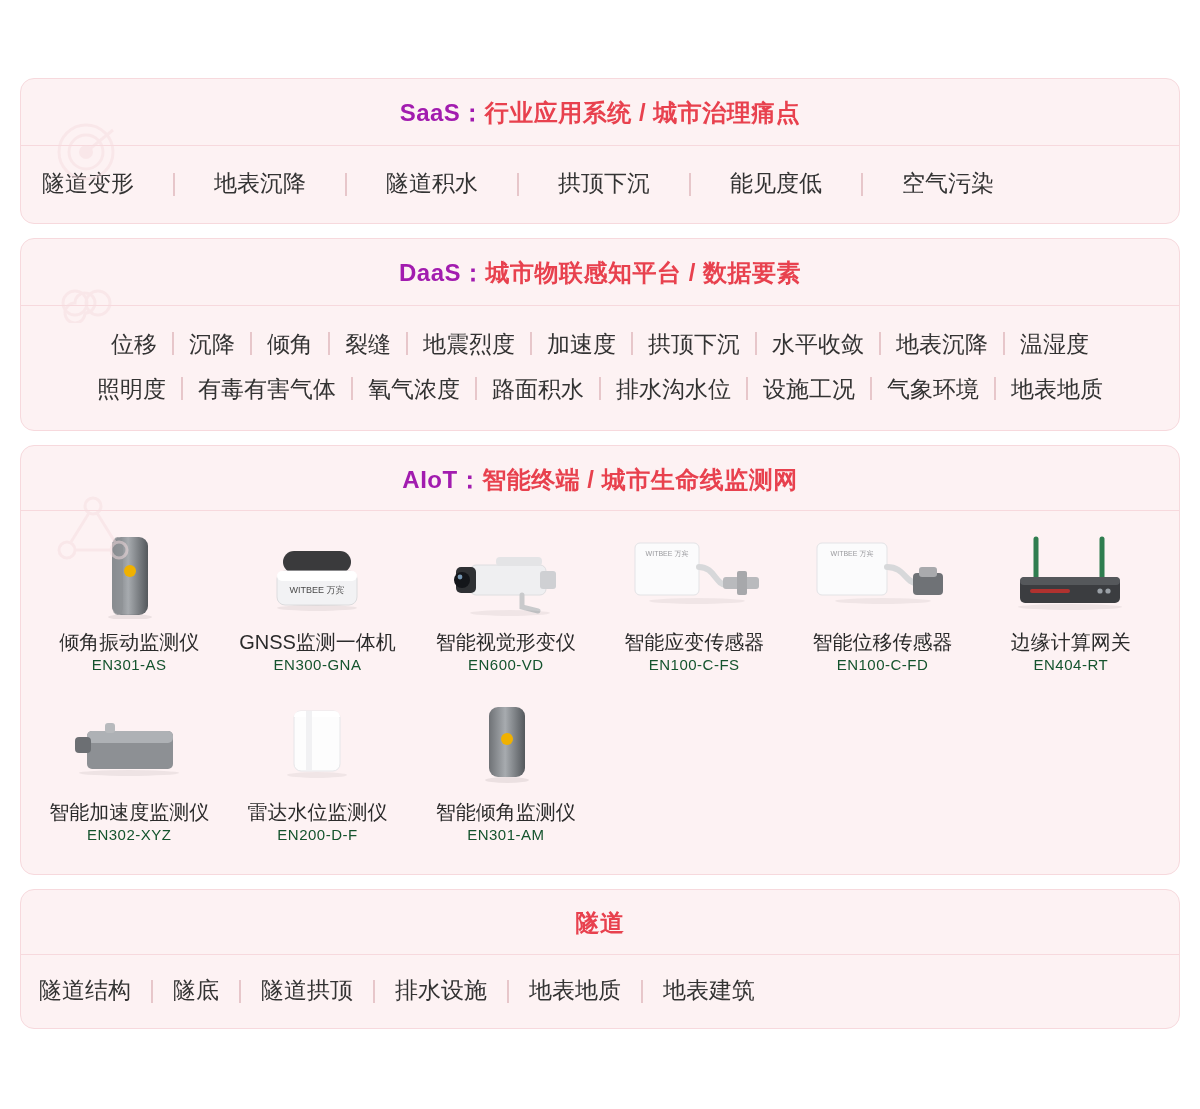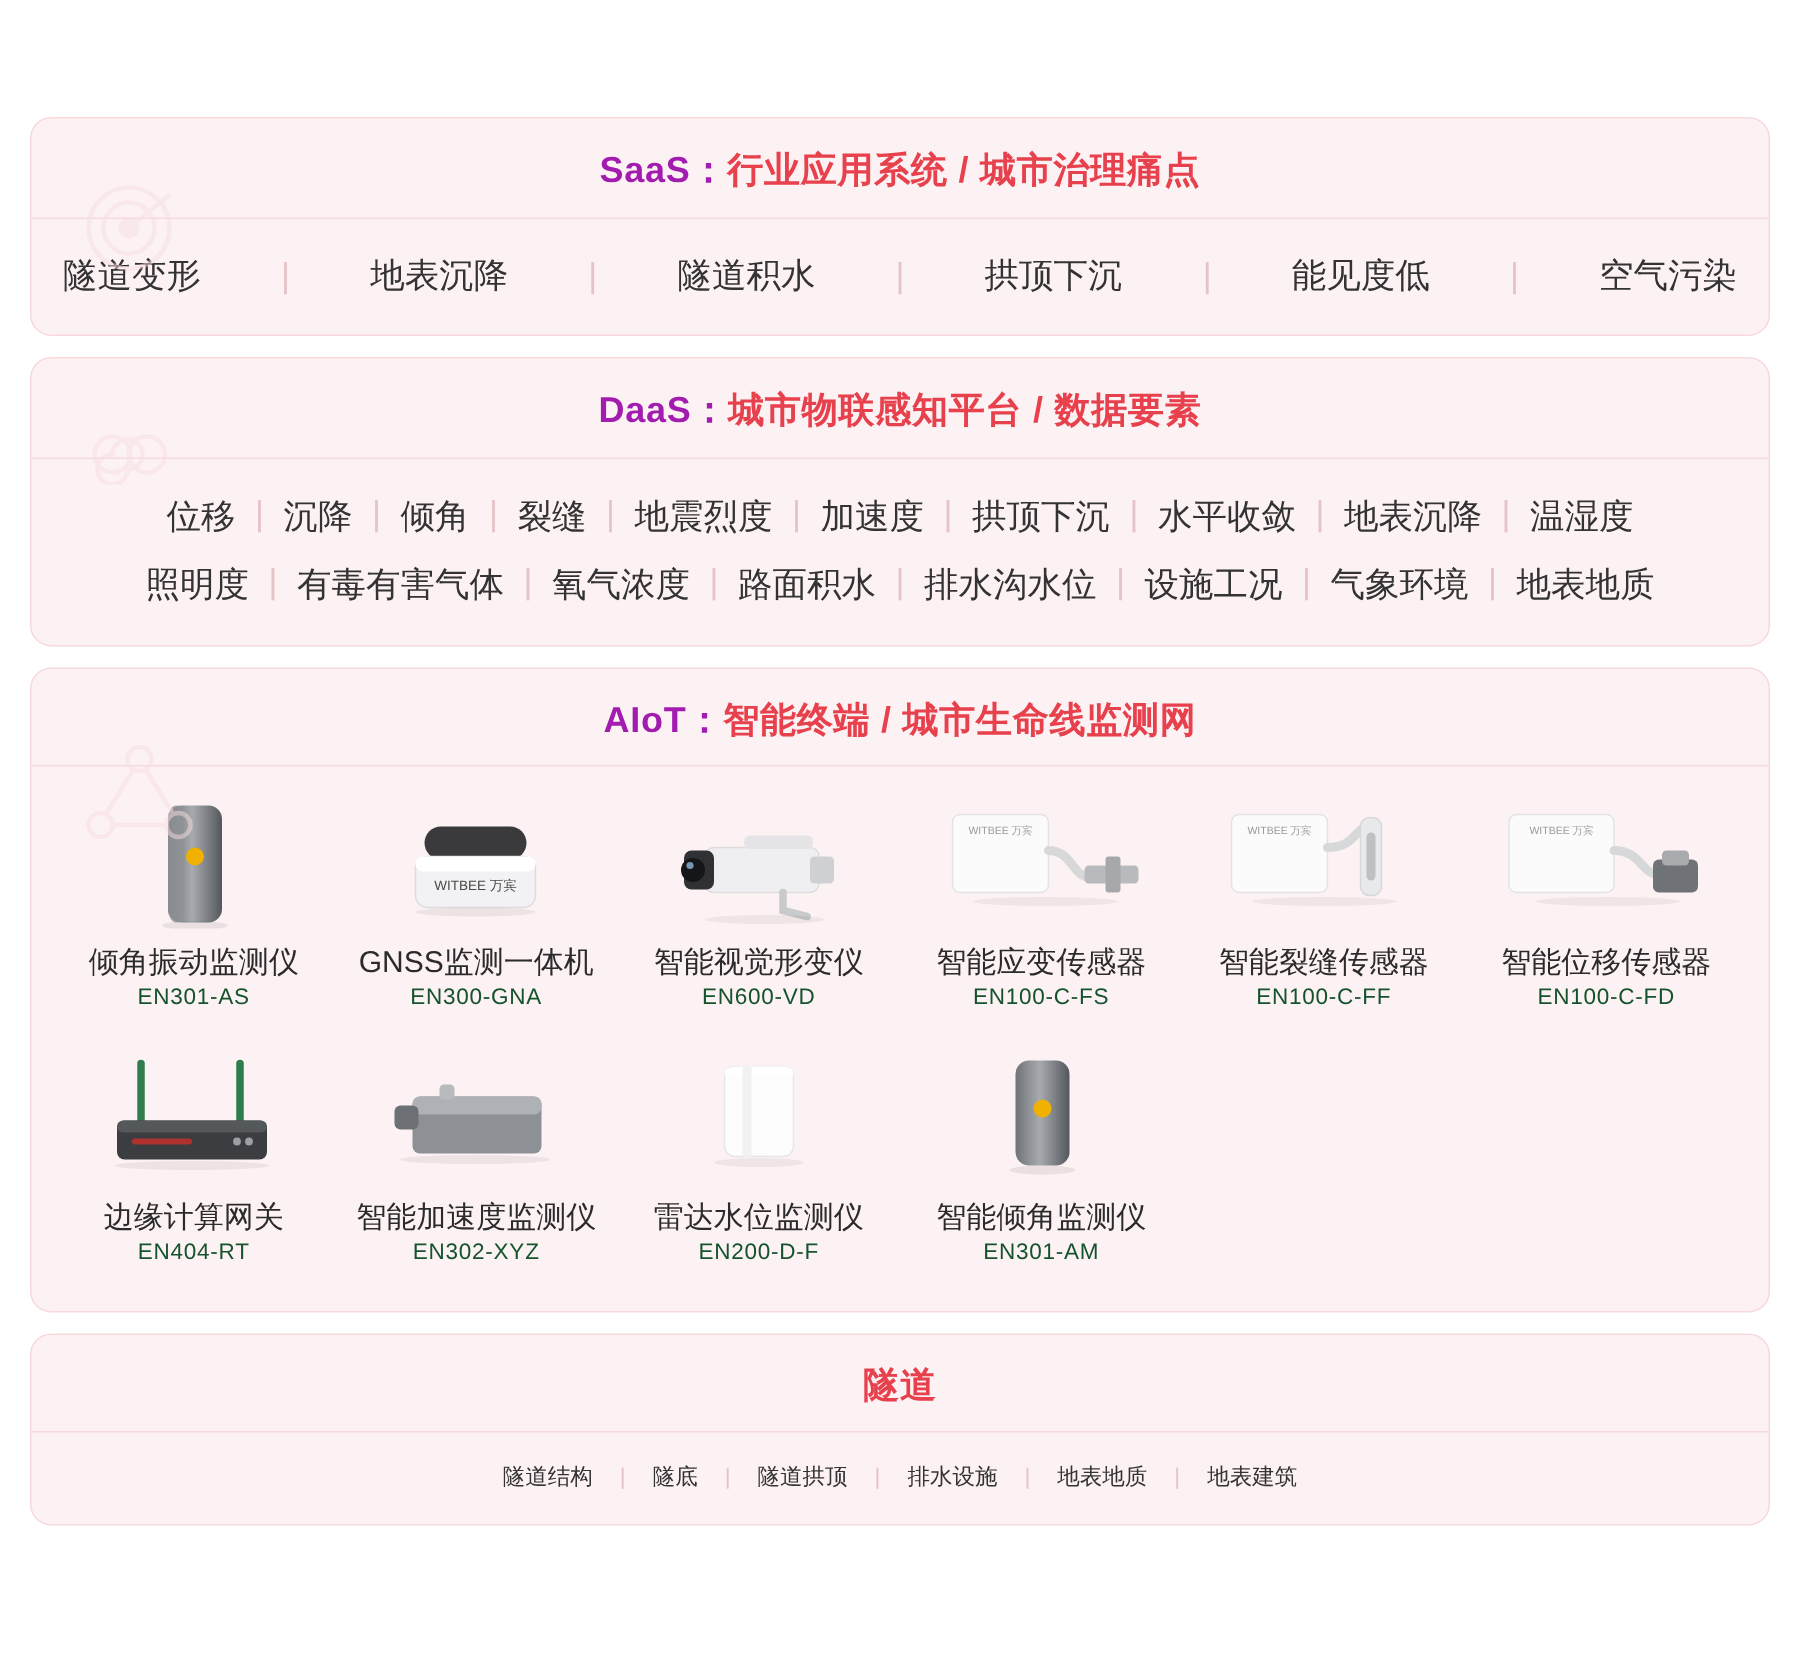--- a/index.html
+++ b/index.html
@@ -39,22 +39,22 @@
   .wm {
     position: absolute;
     left: 34px;
     opacity: 0.5;
     pointer-events: none;
   }
 
   
   .saas .panel-title { padding: 18px 0 16px; }
   .saas .row {
-    display: flex; justify-content: space-between; align-items: center;
-    gap: 0;
+    display: flex; justify-content: flex-start; align-items: center;
+    gap: 16px;
     padding: 22px 0 24px;
     font-size: 23px; color: #333;
   }
   .saas .row .cell { padding: 0 21px; }
   .saas .row .sep { color: #e6c3c7; }
 
   
   .daas .panel-title { padding: 18px 0 16px; }
   .daas .rows { padding: 16px 8px 18px; }
   .daas .row {
@@ -87,23 +87,23 @@
     text-align: left; white-space: nowrap;
   }
   .dev-model {
     font-size: 15px; color: #14532d; line-height: 1.35;
     text-align: left; letter-spacing: 0.5px;
   }
 
   
   .tunnel .panel-title { padding: 17px 0 15px; }
   .tunnel .row {
-    display: flex; justify-content: center; align-items: center;
+    display: flex; justify-content: flex-start; align-items: center;
     padding: 20px 0 22px;
-    font-size: 15px; color: #333;
+    font-size: 23px; color: #333;
   }
   .tunnel .row .cell { padding: 0 18px; }
   .tunnel .row .sep { color: #e6c3c7; }
 </style>
 </head>
 <body>
 
 <div class="page">
 
   <section class="panel saas">
@@ -262,34 +262,20 @@
             <path d="M80 36 C96 36 96 54 108 54" stroke="#d7d8da" stroke-width="6" fill="none" stroke-linecap="round"></path>
             <rect x="104" y="46" width="36" height="12" rx="3" fill="#b9babd"></rect>
             <rect x="118" y="40" width="10" height="24" rx="2" fill="#a7a8ab"></rect>
             <ellipse cx="78" cy="70" rx="48" ry="3" fill="#000" opacity="0.05"></ellipse>
           </svg>
         </div>
         <div class="dev-name">智能应变传感器</div>
         <div class="dev-model">EN100-C-FS</div>
       </div>
 
-      <div class="dev">
-        <div class="dev-img">
-          <svg width="150" height="88" viewBox="0 0 150 88">
-            <rect x="14" y="12" width="64" height="52" rx="5" fill="#fbfbfc" stroke="#e3e3e6"></rect>
-            <text x="46" y="25" font-size="7" fill="#9a9a9e" text-anchor="middle" font-family="'Liberation Sans',sans-serif">WITBEE 万宾</text>
-            <path d="M78 34 C96 34 96 22 104 20" stroke="#d7d8da" stroke-width="6" fill="none" stroke-linecap="round"></path>
-            <rect x="100" y="14" width="14" height="52" rx="6" fill="#e8e9eb" stroke="#d7d8da"></rect>
-            <rect x="104" y="24" width="6" height="32" rx="3" fill="#bfc0c3"></rect>
-            <ellipse cx="76" cy="70" rx="48" ry="3" fill="#000" opacity="0.05"></ellipse>
-          </svg>
-        </div>
-        <div class="dev-name">智能裂缝传感器</div>
-        <div class="dev-model">EN100-C-FF</div>
-      </div>
 
       <div class="dev">
         <div class="dev-img">
           <svg width="150" height="88" viewBox="0 0 150 88">
             <rect x="10" y="12" width="70" height="52" rx="5" fill="#fbfbfc" stroke="#e3e3e6"></rect>
             <text x="45" y="25" font-size="7" fill="#9a9a9e" text-anchor="middle" font-family="'Liberation Sans',sans-serif">WITBEE 万宾</text>
             <path d="M80 36 C98 36 98 52 110 52" stroke="#d7d8da" stroke-width="6" fill="none" stroke-linecap="round"></path>
             <rect x="106" y="42" width="30" height="22" rx="4" fill="#6f7276"></rect>
             <rect x="112" y="36" width="18" height="10" rx="3" fill="#a9aaad"></rect>
             <ellipse cx="76" cy="70" rx="48" ry="3" fill="#000" opacity="0.05"></ellipse>

